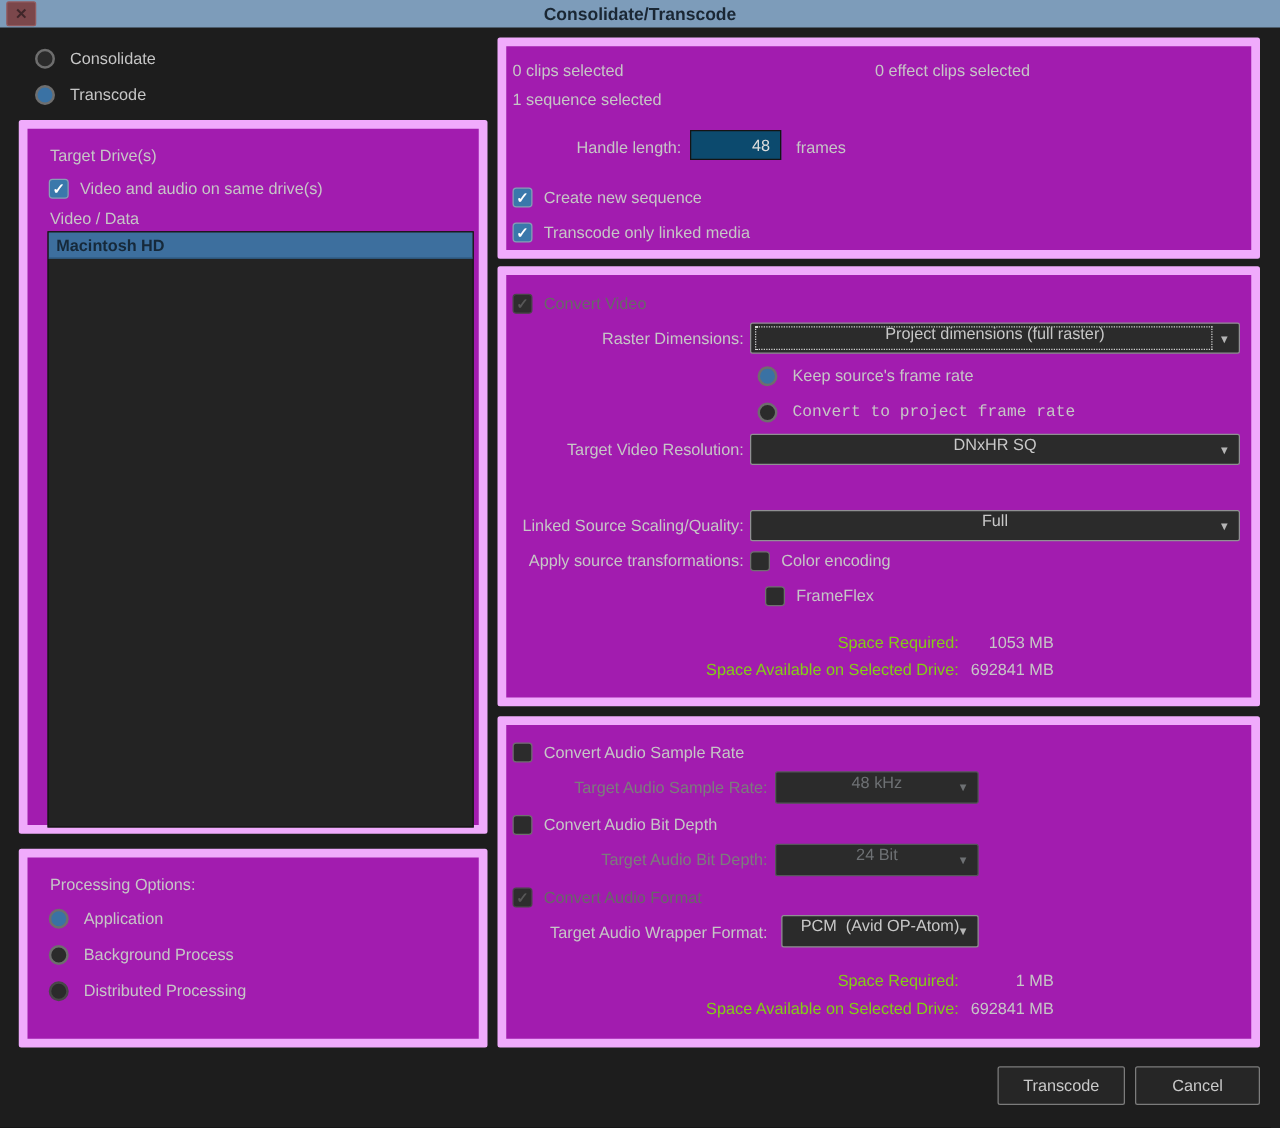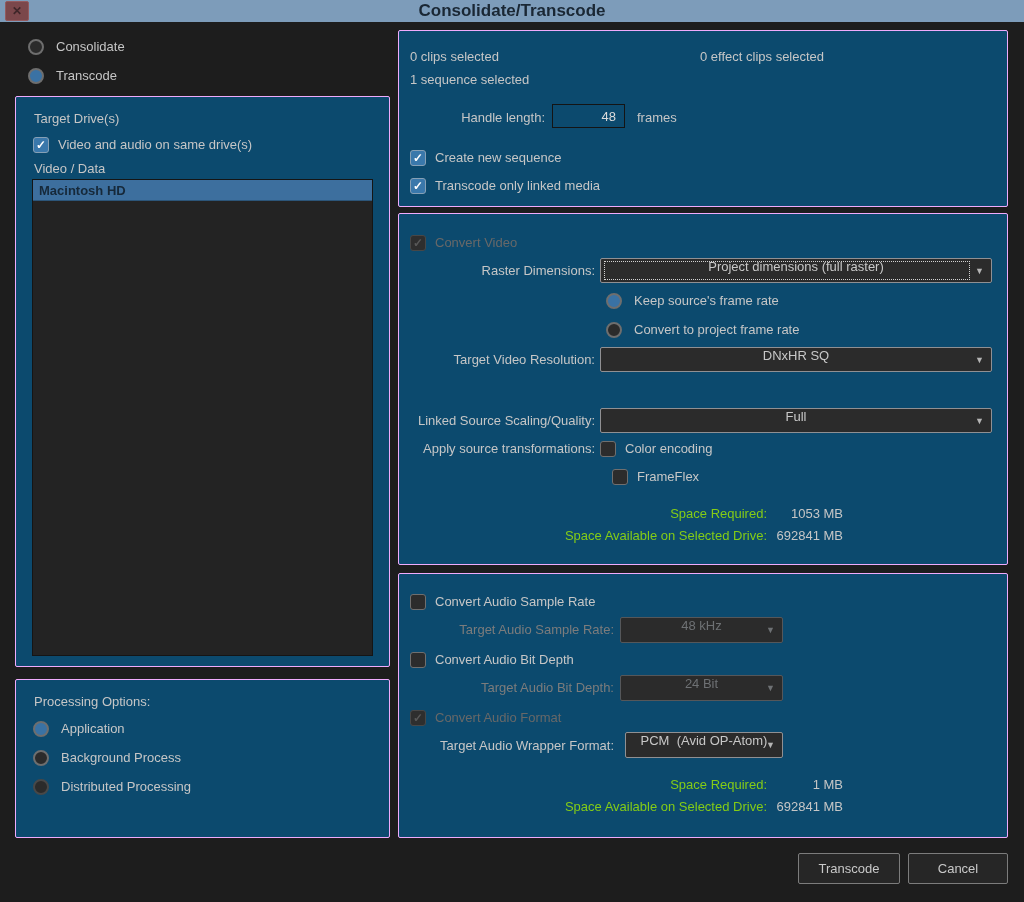--- a/index.html
+++ b/index.html
@@ -7,30 +7,30 @@
   body { font-family:"Liberation Sans", sans-serif; font-size:13px; }
   #window {
     position:relative; width:1024px; height:902px;
     background:#1d1d1d; overflow:hidden;
   }
   
   .titlebar {
     position:absolute; left:0; top:0; width:1024px; height:22px;
     background:#7d9cba; display:flex; align-items:center; justify-content:center;
   }
-  .titlebar .title { color:#1a2734; font-weight:700; font-size:17px; }
+  .titlebar .title { color:#1a2734; font-weight:700; font-size:14px; }
   .close-btn {
     position:absolute; left:5px; top:1px; width:24px; height:20px;
     background:#7b474b; border:1px solid #935a5e; border-radius:2px;
     display:flex; align-items:center; justify-content:center;
     color:#3f2629; font-weight:700; font-size:12px; cursor:pointer;
   }
   
   .panel {
-    position:absolute; background:#0c4a6e; border:1px solid #f0abfc; border-radius:2px;
+    position:absolute; background:#a21caf; border:7px solid #f0abfc; border-radius:2px;
   }
   
   .row { position:absolute; display:flex; align-items:center; height:17px; white-space:nowrap; }
   .dim-txt { color:#686868; }
   .label { position:absolute; color:#c6c6c6; white-space:nowrap; }
   .label.r { text-align:right; }
   .label.dim { color:#7c7c7c; }
   
   .cb {
     width:16px; height:16px; border-radius:3px; flex:0 0 16px;
@@ -164,21 +164,21 @@
   <div class="dropdown" style="left:600px; top:258px; width:392px;">
     <span class="dd-focus"></span>
     <span class="dd-text">Project dimensions (full raster)</span>
     <span class="dd-arrow">▼</span>
   </div>
 
   <div class="row" style="left:606px; top:292px;">
     <span class="radio selected"></span>
     <span class="radio-label">Keep source's frame rate</span>
   </div>
-  <div class="row" style="left:606px; top:321px;">
+  <div class="row" style="left:606px; top:321px;font-family:Liberation Mono, monospace;">
     <span class="radio"></span>
     <span class="radio-label">Convert to project frame rate</span>
   </div>
 
   <div class="label r" style="left:398px; top:352px; width:197px;">Target Video Resolution:</div>
   <div class="dropdown" style="left:600px; top:347px; width:392px;">
     <span class="dd-text">DNxHR SQ</span>
     <span class="dd-arrow">▼</span>
   </div>
 

